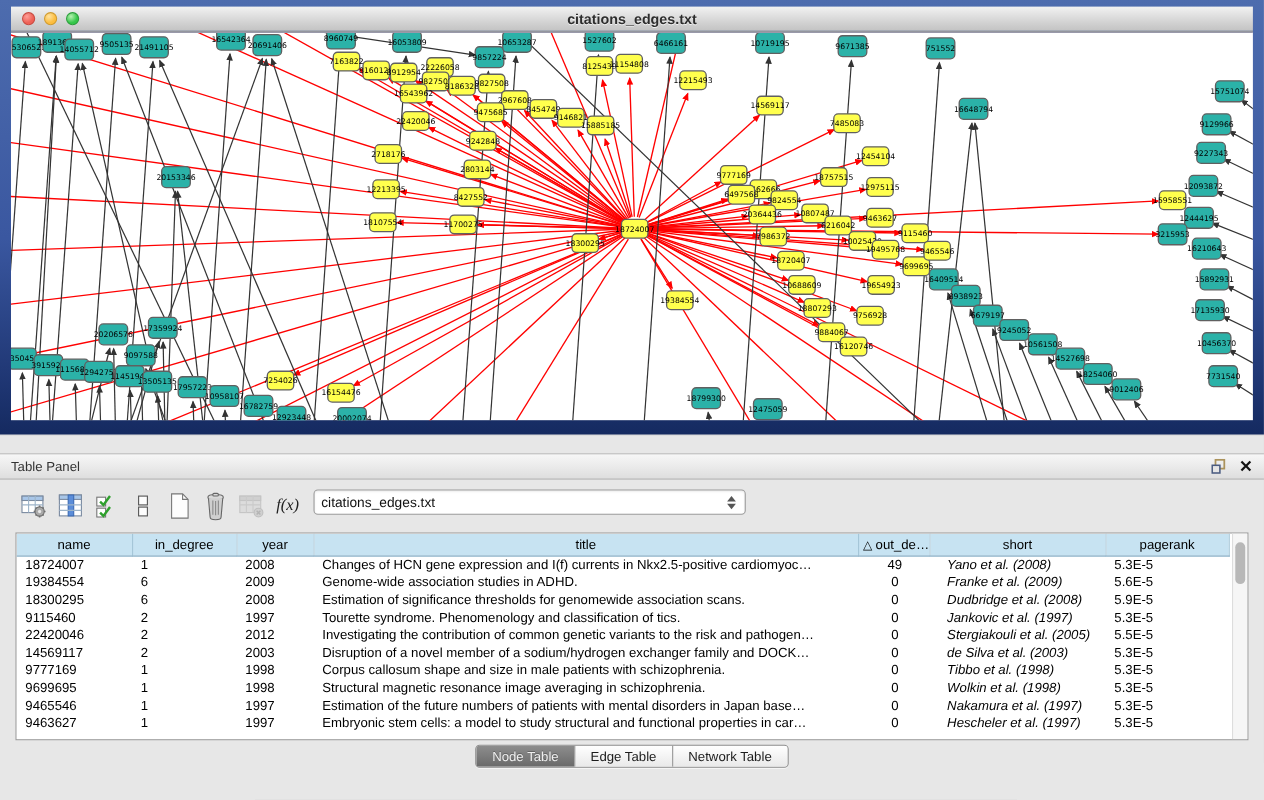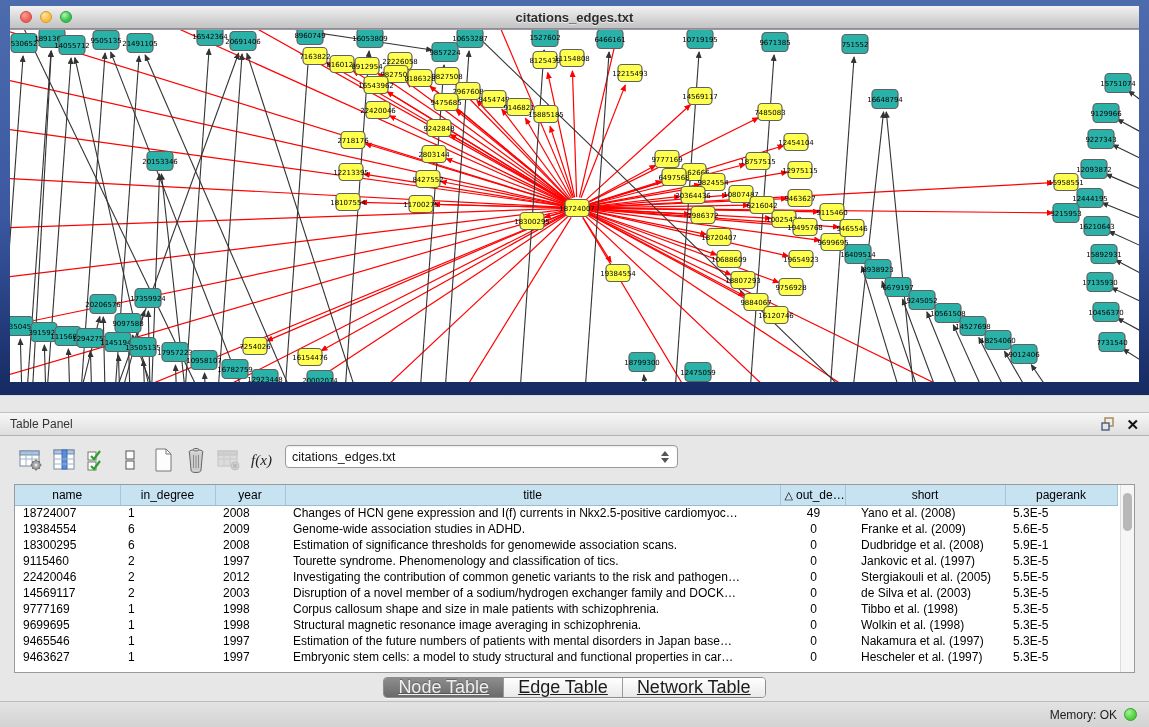--- a/index.html
+++ b/index.html
@@ -43,31 +43,31 @@
   .stepper{width:13px;height:17px;display:flex;flex-direction:column;align-items:center;justify-content:center;gap:2px;}
   .stepper .up{width:0;height:0;border-left:4px solid transparent;border-right:4px solid transparent;border-bottom:5px solid #555;}
   .stepper .dn{width:0;height:0;border-left:4px solid transparent;border-right:4px solid transparent;border-top:5px solid #555;}
 
   .tablebox{position:absolute;left:14px;top:88px;width:1121px;height:189px;background:#fff;
     border:1px solid #9a9a9a;overflow:hidden;}
   table.data{border-collapse:collapse;table-layout:fixed;width:1102px;font-size:12px;color:#000;}
   table.data th{background:#c7e3f2;border-right:1px solid #a5c6d8;border-bottom:1px solid #9bbccf;
     font-weight:400;height:20px;padding:0 4px;overflow:hidden;white-space:nowrap;}
   table.data td{height:16px;padding:0 4px 0 8px;overflow:hidden;white-space:nowrap;text-overflow:ellipsis;}
-  table.data td.short-col{padding-left:16px;}
+  table.data td.short-col{padding-left:16px;font-style:italic;}
   table.data td.out-col{padding-left:6px;text-align:center;}
   .sort-tri{font-size:11px;margin-right:3px;}
   .vscroll{position:absolute;right:0;top:0;width:14px;bottom:0;background:#f6f6f6;border-left:1px solid #ddd;}
   .vthumb{position:absolute;left:2px;top:8px;width:9px;height:38px;background:#b8b8b8;border-radius:5px;}
 
   .tabsrow{position:absolute;left:0;right:0;top:279px;height:25px;display:flex;justify-content:center;align-items:center;}
   .segctl{display:flex;border:1px solid #8d8d8d;border-radius:4px;overflow:hidden;height:21px;
     box-shadow:0 1px 0 rgba(255,255,255,.6);}
-  .seg{padding:0 14px;font-size:18px;display:flex;align-items:center;
-    background:linear-gradient(180deg,#ffffff,#e9e9e9);color:#1c1c1c;border-left:1px solid #9a9a9a;text-decoration:underline;}
+  .seg{padding:0 14px;font-size:12px;display:flex;align-items:center;
+    background:linear-gradient(180deg,#ffffff,#e9e9e9);color:#1c1c1c;border-left:1px solid #9a9a9a;}
   .seg:first-child{border-left:none;}
   .seg.active{background:linear-gradient(180deg,#8d8d8d,#6a6a6a);color:#efefef;text-shadow:0 -1px 0 rgba(0,0,0,.25);}
 
   .statusbar{position:absolute;left:0;right:0;bottom:0;height:26px;background:linear-gradient(180deg,#e3e3e3,#d3d3d3);
     border-top:1px solid #bdbdbd;display:flex;align-items:center;justify-content:flex-end;padding:0 12px;
     font-size:12px;color:#222;}
   .memdot{width:13px;height:13px;border-radius:50%;margin-left:7px;
     background:radial-gradient(circle at 35% 30%,#a8f09a,#4bd23a 65%);border:1px solid #31a02c;}
 </style>
 </head>
@@ -800,21 +800,21 @@
             <td class="short-col">Franke et al. (2009)</td>
             <td>5.6E-5</td>
           </tr>
           <tr>
             <td>18300295</td>
             <td>6</td>
             <td>2008</td>
             <td>Estimation of significance thresholds for genomewide association scans.</td>
             <td class="out-col">0</td>
             <td class="short-col">Dudbridge et al. (2008)</td>
-            <td>5.9E-1</td>
+            <td>5.9E-5</td>
           </tr>
           <tr>
             <td>9115460</td>
             <td>2</td>
             <td>1997</td>
             <td>Tourette syndrome. Phenomenology and classification of tics.</td>
             <td class="out-col">0</td>
             <td class="short-col">Jankovic et al. (1997)</td>
             <td>5.3E-5</td>
           </tr>
@@ -880,17 +880,13 @@
   </div>
 
   <div class="tabsrow">
     <div class="segctl" id="segctl">
         <div class="seg active">Node Table</div>
         <div class="seg">Edge Table</div>
         <div class="seg">Network Table</div>
       </div>
   </div>
 
-  <div class="statusbar">
-    <span>Memory: OK</span>
-    <span class="memdot"></span>
-  </div>
 </div>
 
 </body></html>

